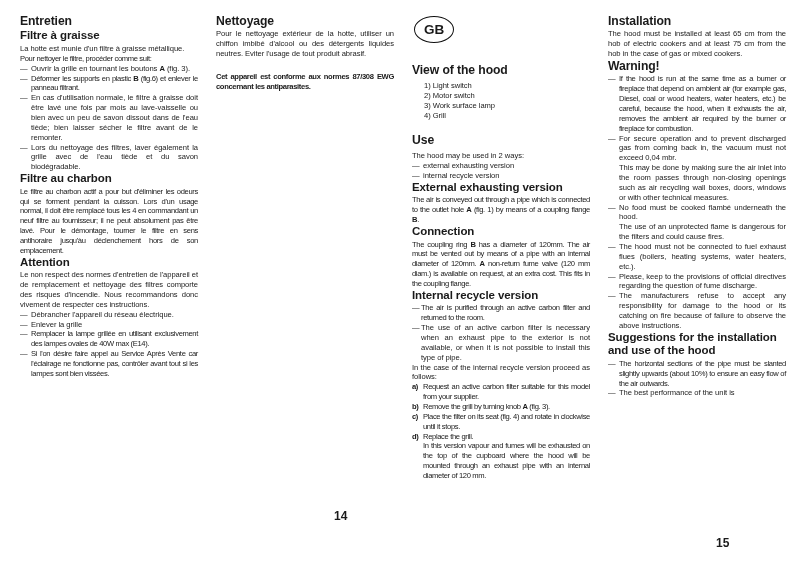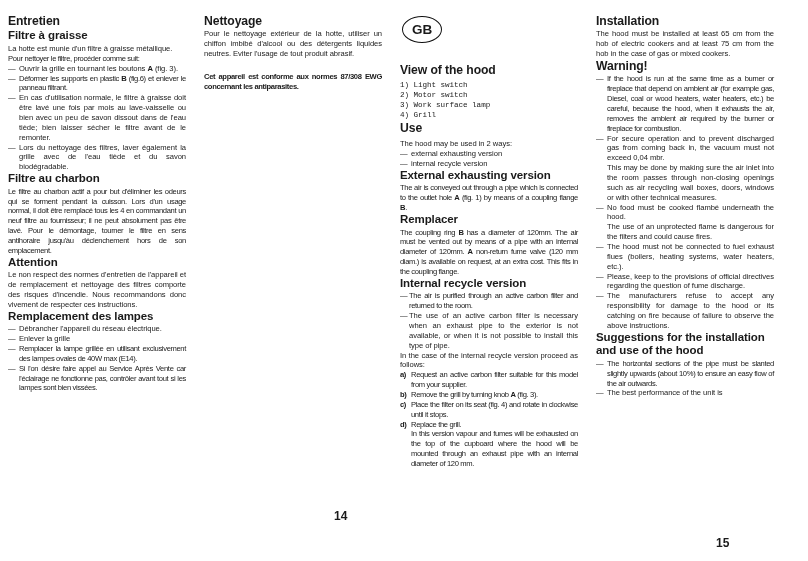--- a/index.html
+++ b/index.html
@@ -12,21 +12,21 @@
     height: 561px;
     font-family: "Liberation Sans", sans-serif;
     color: #1a1a1a;
     overflow: hidden;
   }
   .page {
     position: relative;
     width: 808px;
     height: 555px;
     box-sizing: border-box;
-    padding: 14px 12px 0 8px;
+    padding: 14px 12px 0 20px;
   }
   .spread {
     display: flex;
     flex-direction: row;
     align-items: flex-start;
     width: 784px;
   }
   .col {
     width: 178px;
     margin-right: 18px;
@@ -76,23 +76,22 @@
     position: absolute;
     left: 0;
     top: 0;
   }
   ul.dash > li.narrow { padding-left: 9px; }
   ul.dash > li.cont {
     padding-left: 11px;
   }
   ul.plain {
     list-style: none;
-    margin: 0;
+    margin: 12px;
     padding: 0;
-    font-family: Liberation Mono, monospace;
   }
   ul.plain > li {
     font-size: 7.6px;
     line-height: 1.30;
     letter-spacing: -0.05px;
   }
 
   .gb-badge {
     width: 38px;
     height: 25px;
@@ -136,21 +135,20 @@
         <li><span class="mk">—</span><span>En cas d'utilisation normale, le filtre à graisse doit être lavé une fois par mois au lave-vaisselle ou bien avec un peu de savon dissout dans de l'eau tiède; bien laisser sécher le filtre avant de le remonter.</span></li>
         <li><span class="mk">—</span><span>Lors du nettoyage des filtres, laver également la grille avec de l'eau tiède et du savon biodégradable.</span></li>
       </ul>
 
       <h2 class="sec gap-before">Filtre au charbon</h2>
       <p class="t tight">Le filtre au charbon actif a pour but d'éliminer les odeurs qui se forment pendant la cuisson. Lors d'un usage normal, il doit être remplacé tous les 4 en commandant un neuf filtre au fournisseur; il ne peut absolument pas être lavé. Pour le démontage, tourner le filtre en sens antihoraire jusqu'àu déclenchement hors de son emplacement.</p>
 
       <h2 class="sec gap-before">Attention</h2>
       <p class="t">Le non respect des normes d'entretien de l'appareil et de remplacement et nettoyage des filtres comporte des risques d'incendie. Nous recommandons donc vivement de respecter ces instructions.</p>
 
-      <h2 class="sec gap-before">Remplacement des lampes</h2>
       <ul class="dash">
         <li><span class="mk">—</span><span>Débrancher l'appareil du réseau électrique.</span></li>
         <li><span class="mk">—</span><span>Enlever la grille</span></li>
         <li class="tight"><span class="mk">—</span><span>Remplacer la lampe grillée en utilisant exclusivement des lampes ovales de 40W max (E14).</span></li>
         <li class="tight"><span class="mk">—</span><span>Si l'on désire faire appel au Service Après Vente car l'éclairage ne fonctionne pas, contrôler avant tout si les lampes sont bien vissées.</span></li>
       </ul>
     </div>
 
     <div class="col">
       <h2 class="sec big">Nettoyage</h2>
@@ -172,21 +170,21 @@
       <h2 class="sec big gap-before">Use</h2>
       <p class="t left" style="margin-top:4px">The hood may be used in 2 ways:</p>
       <ul class="dash">
         <li class="left"><span class="mk">—</span><span>external exhausting version</span></li>
         <li class="left"><span class="mk">—</span><span>internal recycle version</span></li>
       </ul>
 
       <h2 class="sec gap-before">External exhausting version</h2>
       <p class="t tight">The air is conveyed out through a pipe which is connected to the outlet hole <b>A</b> (fig. 1) by means of a coupling flange <b>B</b>.</p>
 
-      <h2 class="sec gap-before">Remplacer</h2>
+      <h2 class="sec gap-before">Connection</h2>
       <p class="t tight">The coupling ring <b>B</b> has a diameter of 120mm. The air must be vented out by means of a pipe with an internal diameter of 120mm. <b>A</b> non-return fume valve (120 mm diam.) is available on request, at an extra cost. This fits in the coupling flange.</p>
 
       <h2 class="sec gap-before">Internal recycle version</h2>
       <ul class="dash">
         <li class="narrow tight"><span class="mk">—</span><span>The air is purified through an active carbon filter and returned to the room.</span></li>
         <li class="narrow"><span class="mk">—</span><span>The use of an active carbon filter is necessary when an exhaust pipe to the exterior is not available, or when it is not possible to install this type of pipe.</span></li>
       </ul>
       <p class="t">In the case of the internal recycle version proceed as follows:</p>
       <ul class="dash">
         <li class="tight"><span class="mk" style="font-weight:bold">a)</span><span>Request an active carbon filter suitable for this model from your supplier.</span></li>

